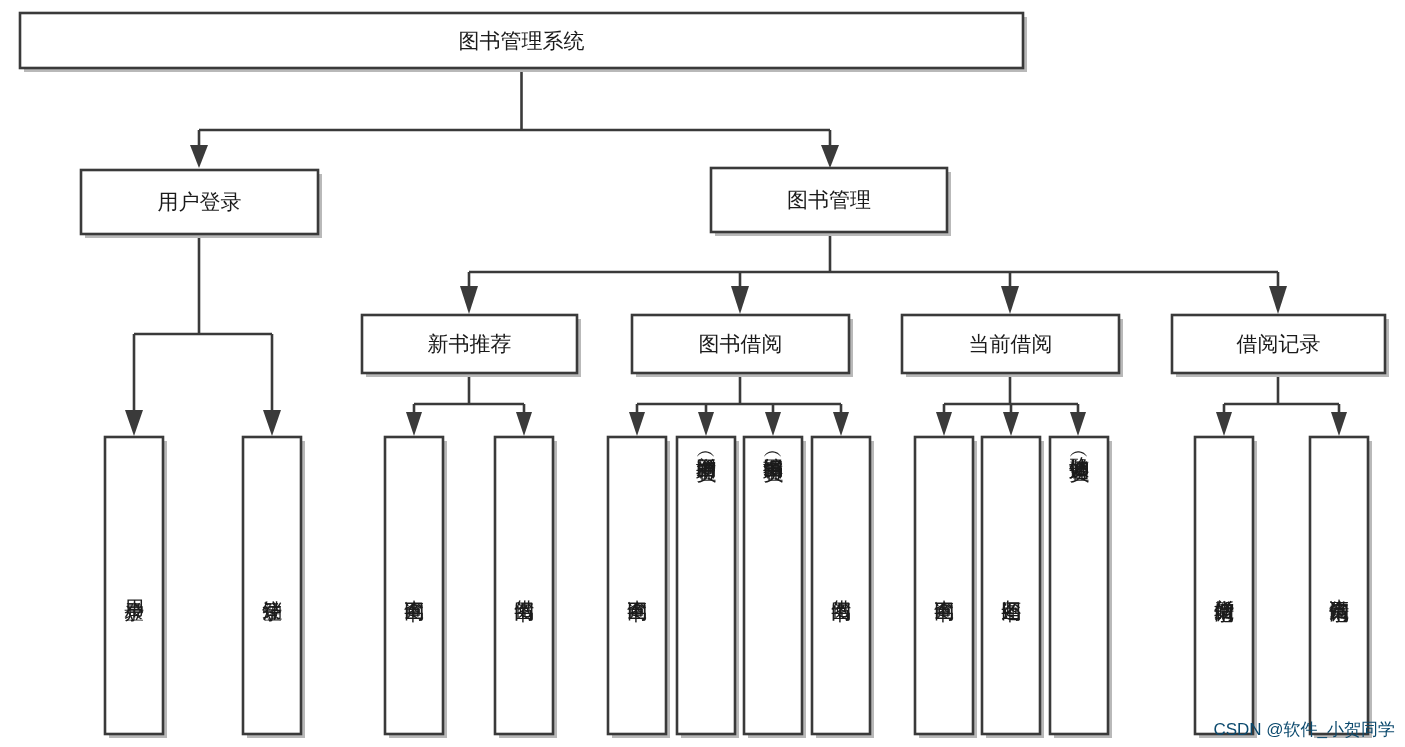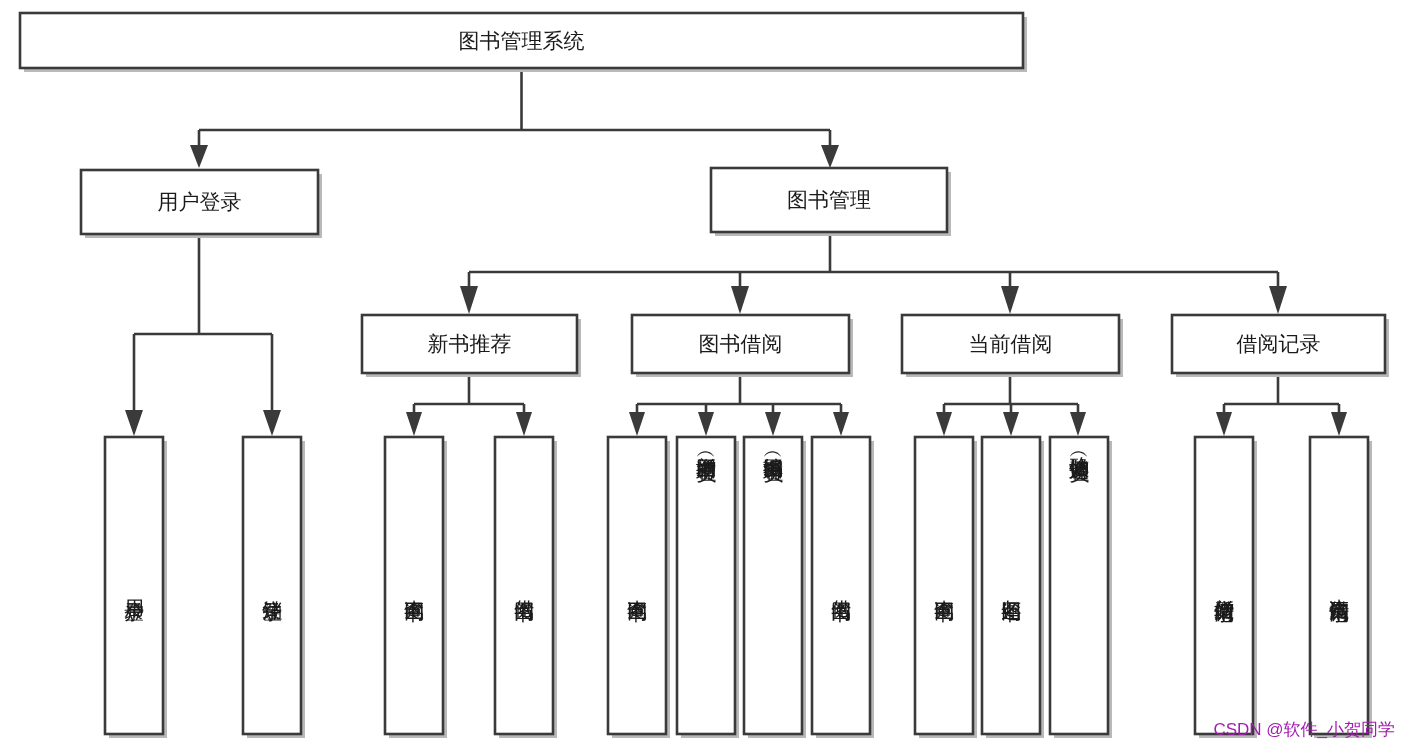--- a/index.html
+++ b/index.html
@@ -72,21 +72,21 @@
     color: #1b1b1b;
     letter-spacing: 1px;
     white-space: nowrap;
   }
   .watermark {
     position: absolute;
     right: 10px;
     bottom: 6px;
     font-family: "Liberation Sans", "DejaVu Sans", sans-serif;
     font-size: 17px;
-    color: #a21caf;
+    color: #0c4a6e;
     white-space: nowrap;
     pointer-events: none;
   }
 </style>
 </head>
 <body>
 
 <div id="diagram-root">
 
   <svg class="canvas" viewBox="0 0 1405 747">

